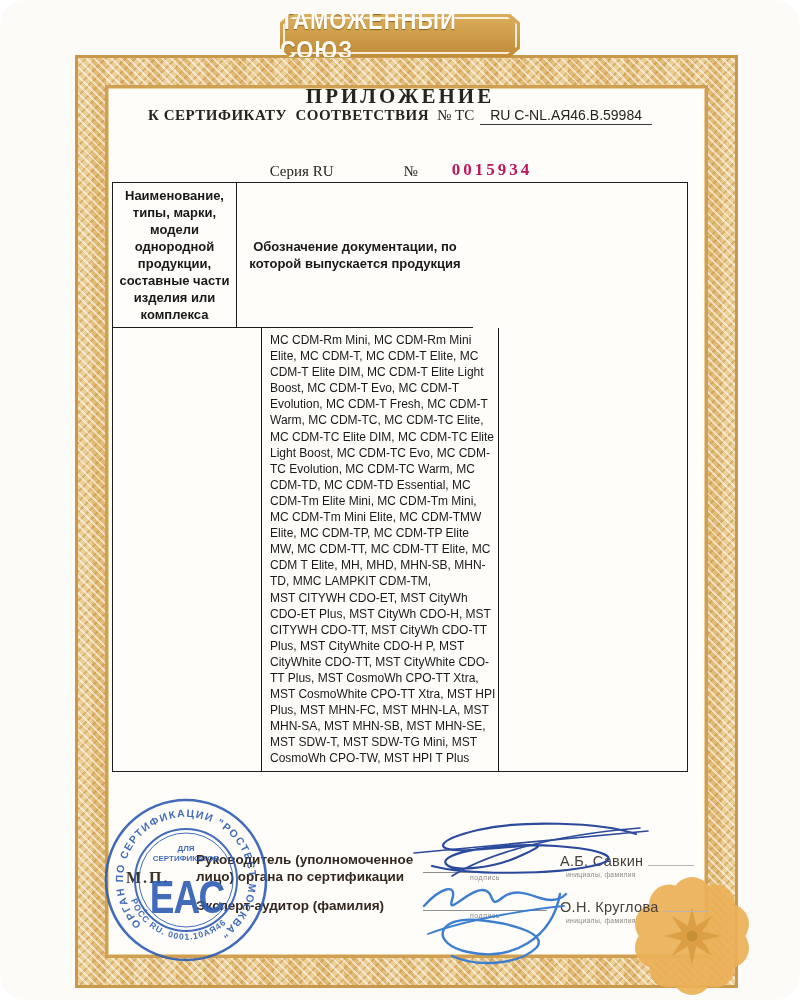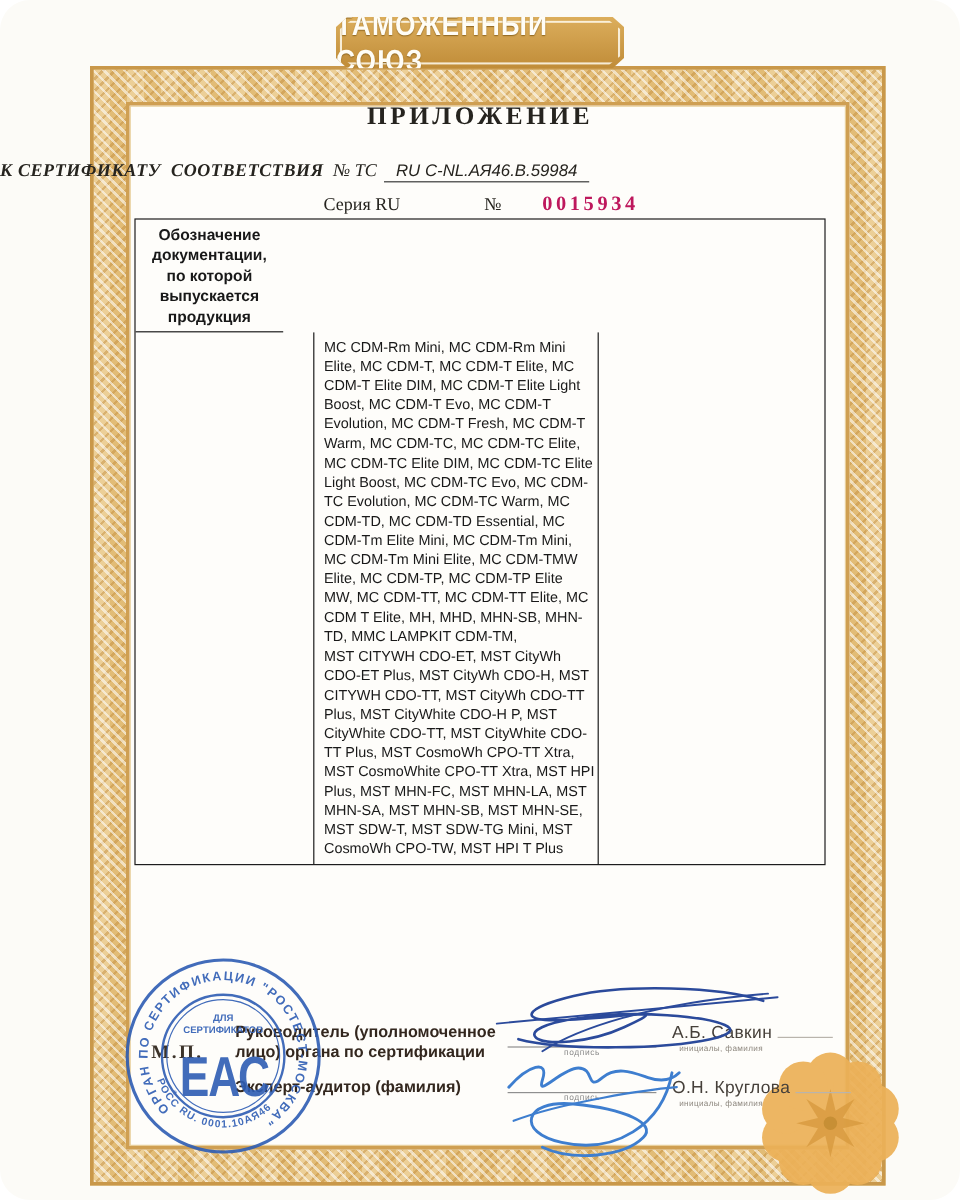--- a/index.html
+++ b/index.html
@@ -43,24 +43,23 @@
     letter-spacing:1px; text-shadow:0 1px 1px #8d6520;
     font-family:"Liberation Sans", sans-serif; transform:scaleY(1.15);
   }
   .content { position:absolute; inset:0; z-index:5; }
   .title {
     position:absolute; top:84px; left:0; width:100%; text-align:center;
     font-family:"Liberation Serif", serif; font-weight:bold; font-size:21px;
     letter-spacing:3px; color:#26241f;
   }
   .cert-line {
-    position:absolute; top:134px; left:0; width:100%; 
+    position:absolute; top:107px; left:0; width:100%; text-align:center;
     font-family:"Liberation Serif", serif; font-size:15px; color:#26241f;
     white-space:pre;
-    font-style:italic;
   }
   .cert-line .prefix { font-weight:bold; letter-spacing:.5px; }
   .cert-line .no-label { font-weight:normal; margin-left:8px; }
   .cert-line .number {
     font-family:"Liberation Sans", sans-serif; font-size:14px;
     border-bottom:1.3px solid #3a3a3a; padding:0 10px 1px 10px; margin-left:6px;
   }
   .series-line {
     position:absolute; top:160px; left:1px; width:100%;
     display:flex; justify-content:center; align-items:flex-end;
@@ -172,20 +171,21 @@
     <div class="series-line">
       <span>Серия RU</span>
       <span class="gap1"></span>
       <span>№</span>
       <span class="gap2"></span>
       <span class="series-number">0015934</span>
     </div>
 
     <div class="cert-table">
       <div class="thead">
+        <div class="th">Наименование, типы, марки, модели однородной продукции, составные части изделия или комплекса</div>
         <div class="th">Обозначение документации, по которой выпускается продукция</div>
       </div>
       <div class="tbody">
         <div class="td"></div>
         <div class="td products">MC CDM-Rm Mini, MC CDM-Rm Mini<br>Elite, MC CDM-T, MC CDM-T Elite, MC<br>CDM-T Elite DIM, MC CDM-T Elite Light<br>Boost, MC CDM-T Evo, MC CDM-T<br>Evolution, MC CDM-T Fresh, MC CDM-T<br>Warm, MC CDM-TC, MC CDM-TC Elite,<br>MC CDM-TC Elite DIM, MC CDM-TC Elite<br>Light Boost, MC CDM-TC Evo, MC CDM-<br>TC Evolution, MC CDM-TC Warm, MC<br>CDM-TD, MC CDM-TD Essential, MC<br>CDM-Tm Elite Mini, MC CDM-Tm Mini,<br>MC CDM-Tm Mini Elite, MC CDM-TMW<br>Elite, MC CDM-TP, MC CDM-TP Elite<br>MW, MC CDM-TT, MC CDM-TT Elite, MC<br>CDM T Elite, MH, MHD, MHN-SB, MHN-<br>TD, MMC LAMPKIT CDM-TM,<br>MST CITYWH CDO-ET, MST CityWh<br>CDO-ET Plus, MST CityWh CDO-H, MST<br>CITYWH CDO-TT, MST CityWh CDO-TT<br>Plus, MST CityWhite CDO-H P, MST<br>CityWhite CDO-TT, MST CityWhite CDO-<br>TT Plus, MST CosmoWh CPO-TT Xtra,<br>MST CosmoWhite CPO-TT Xtra, MST HPI<br>Plus, MST MHN-FC, MST MHN-LA, MST<br>MHN-SA, MST MHN-SB, MST MHN-SE,<br>MST SDW-T, MST SDW-TG Mini, MST<br>CosmoWh CPO-TW, MST HPI T Plus</div>
         <div class="td"></div>
       </div>
     </div>
 
     <div class="role role-1">Руководитель (уполномоченное лицо) органа по сертификации</div>

